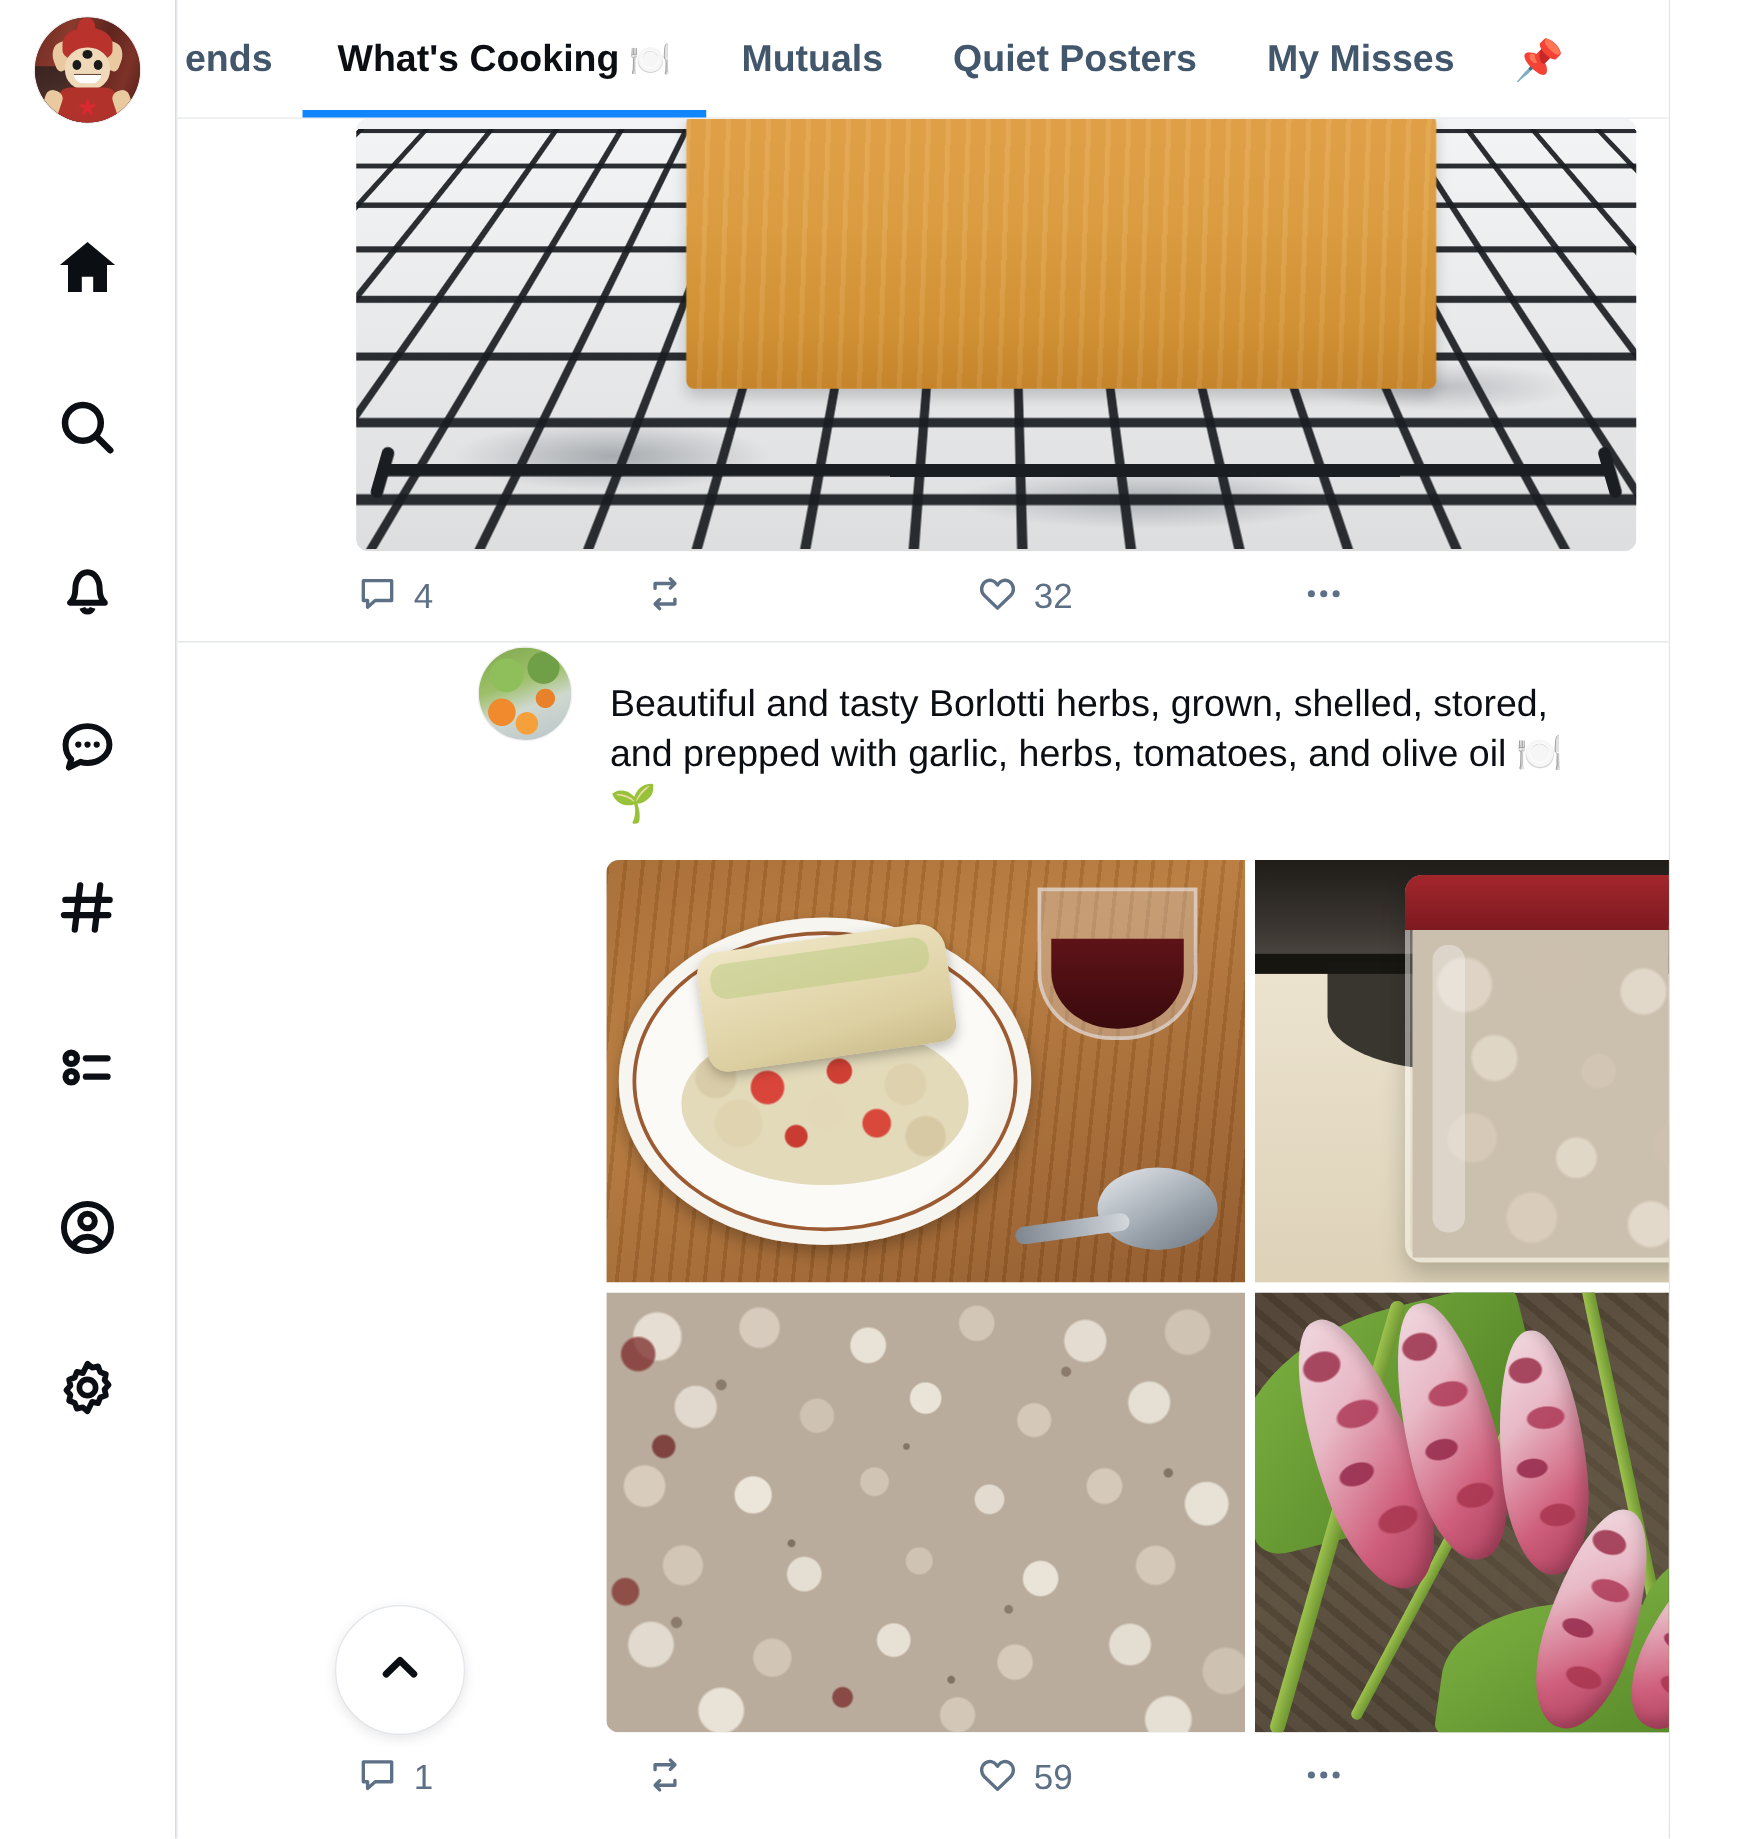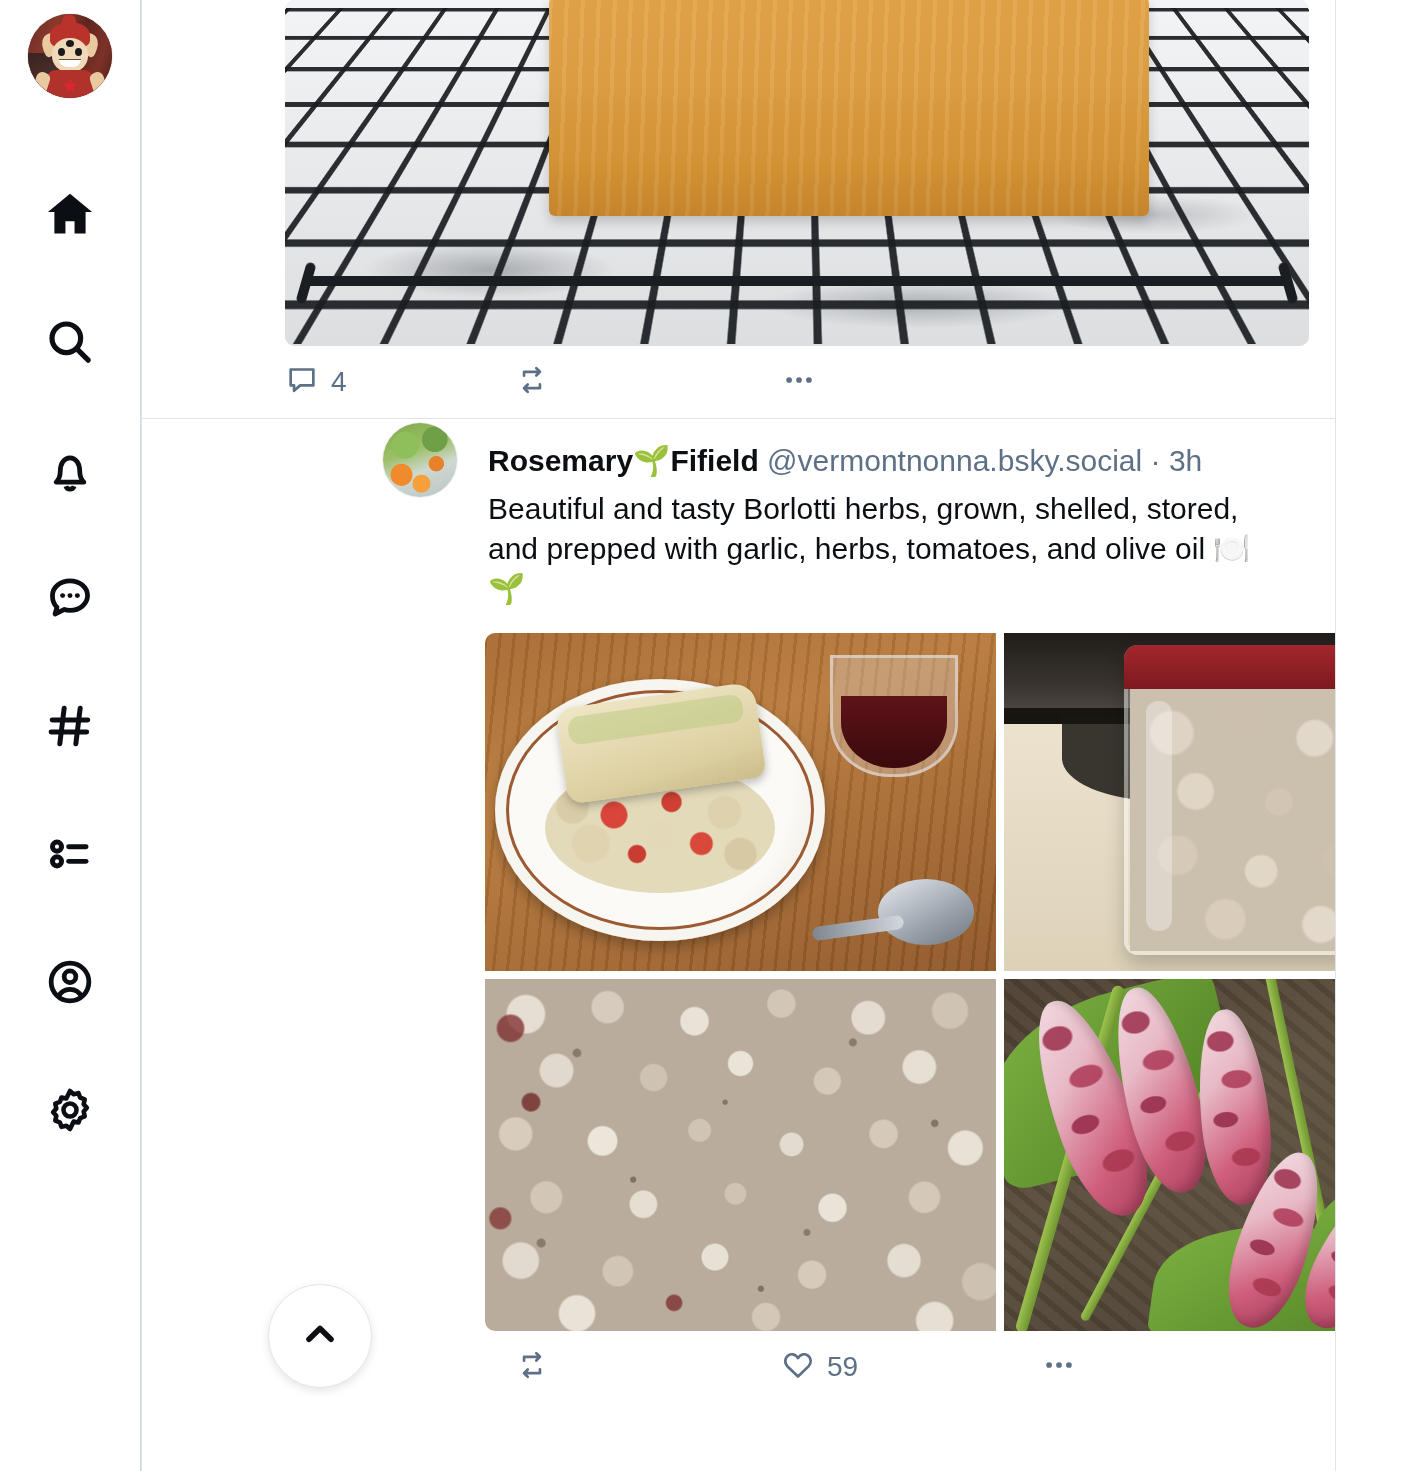--- a/index.html
+++ b/index.html
@@ -461,20 +461,43 @@
             <path d="M12 3.2l1.7 1.5 2.2-.5.8 2.1 2.1.8-.5 2.2 1.5 1.7-1.5 1.7.5 2.2-2.1.8-.8 2.1-2.2-.5L12 20.8l-1.7-1.5-2.2.5-.8-2.1-2.1-.8.5-2.2L4.2 13l1.5-1.7-.5-2.2 2.1-.8.8-2.1 2.2.5z"></path>
             <circle cx="12" cy="12" r="3"></circle>
           </svg>
       </span>
     </div>
   </nav>
 
   <main class="feed-col">
     <div class="feed-inner">
 
+      <div class="tabbar">
+        <div class="tabstrip">
+          <div class="tab partial">
+            <span>ends</span>
+          </div>
+          <div class="tab active">
+            <span>What's Cooking</span>
+            <span class="emoji">🍽️</span>
+          </div>
+          <div class="tab">
+            <span>Mutuals</span>
+          </div>
+          <div class="tab">
+            <span>Quiet Posters</span>
+          </div>
+          <div class="tab">
+            <span>My Misses</span>
+          </div>
+          <div class="pin-tab">
+            <span class="pin">📌</span>
+          </div>
+        </div>
+      </div>
 
       <article class="post">
 
         <div class="media-top">
           <div class="ph-bread">
             <div class="bread-marble"></div>
             <div class="rack"></div>
             <div class="rack-legbar"></div>
             <div class="rack-leg-l"></div>
               <div class="rack-leg-r"></div>
@@ -493,20 +516,28 @@
           </div>
           <div class="act act-repost">
             <span>
               <svg width="34" height="34" viewBox="0 0 24 24" fill="none" stroke="#5d7085" stroke-width="1.9" stroke-linecap="round" stroke-linejoin="round">
                   <path d="M6.4 9V6.2h11.2M17.6 6.2l-2.6-2.6M17.6 6.2l-2.6 2.6"></path>
                   <path d="M17.6 15v2.8H6.4M6.4 17.8l2.6 2.6M6.4 17.8l2.6-2.6"></path>
                 </svg>
             </span>
             <span class="cnt"></span>
           </div>
+          <div class="act act-like">
+            <span>
+              <svg width="34" height="34" viewBox="0 0 24 24" fill="none" stroke="#5d7085" stroke-width="1.9" stroke-linejoin="round">
+                  <path d="M12 20.1 4.6 13C2.3 10.7 2.6 7 5.2 5.2c2-1.4 4.7-.9 6.1 1l.7.9.7-.9c1.4-1.9 4.1-2.4 6.1-1 2.6 1.8 2.9 5.5.6 7.8z"></path>
+                </svg>
+            </span>
+            <span class="cnt">32</span>
+          </div>
           <div class="act act-more">
             <span>
               <svg width="36" height="36" viewBox="0 0 24 24" fill="#5d7085">
                   <circle cx="5.4" cy="12" r="1.9"></circle>
                   <circle cx="12" cy="12" r="1.9"></circle>
                   <circle cx="18.6" cy="12" r="1.9"></circle>
                 </svg>
             </span>
           </div>
         </div>
@@ -514,26 +545,20 @@
 
       <article class="post">
         <div class="post-body">
 
           <div class="p-avatar">
             <div class="pa-bg"></div>
           </div>
 
           <div class="post-head">
             <div class="p-textcol">
-              <div class="p-namerow">
-                <span class="p-name">Rosemary🌱Fifield</span>
-                <span class="p-handle">@vermontnonna.bsky.social</span>
-                <span class="p-handle">·</span>
-                <span class="p-handle">3h</span>
-              </div>
               <div class="p-text">Beautiful and tasty Borlotti herbs, grown, shelled, stored, and prepped with garlic, herbs, tomatoes, and olive oil 🍽️ 🌱</div>
             </div>
           </div>
 
           <div class="media-grid">
 
             <div class="cell">
               <div class="ph-plate">
                 <div class="table-grain"></div>
                 <div class="plate"></div>

